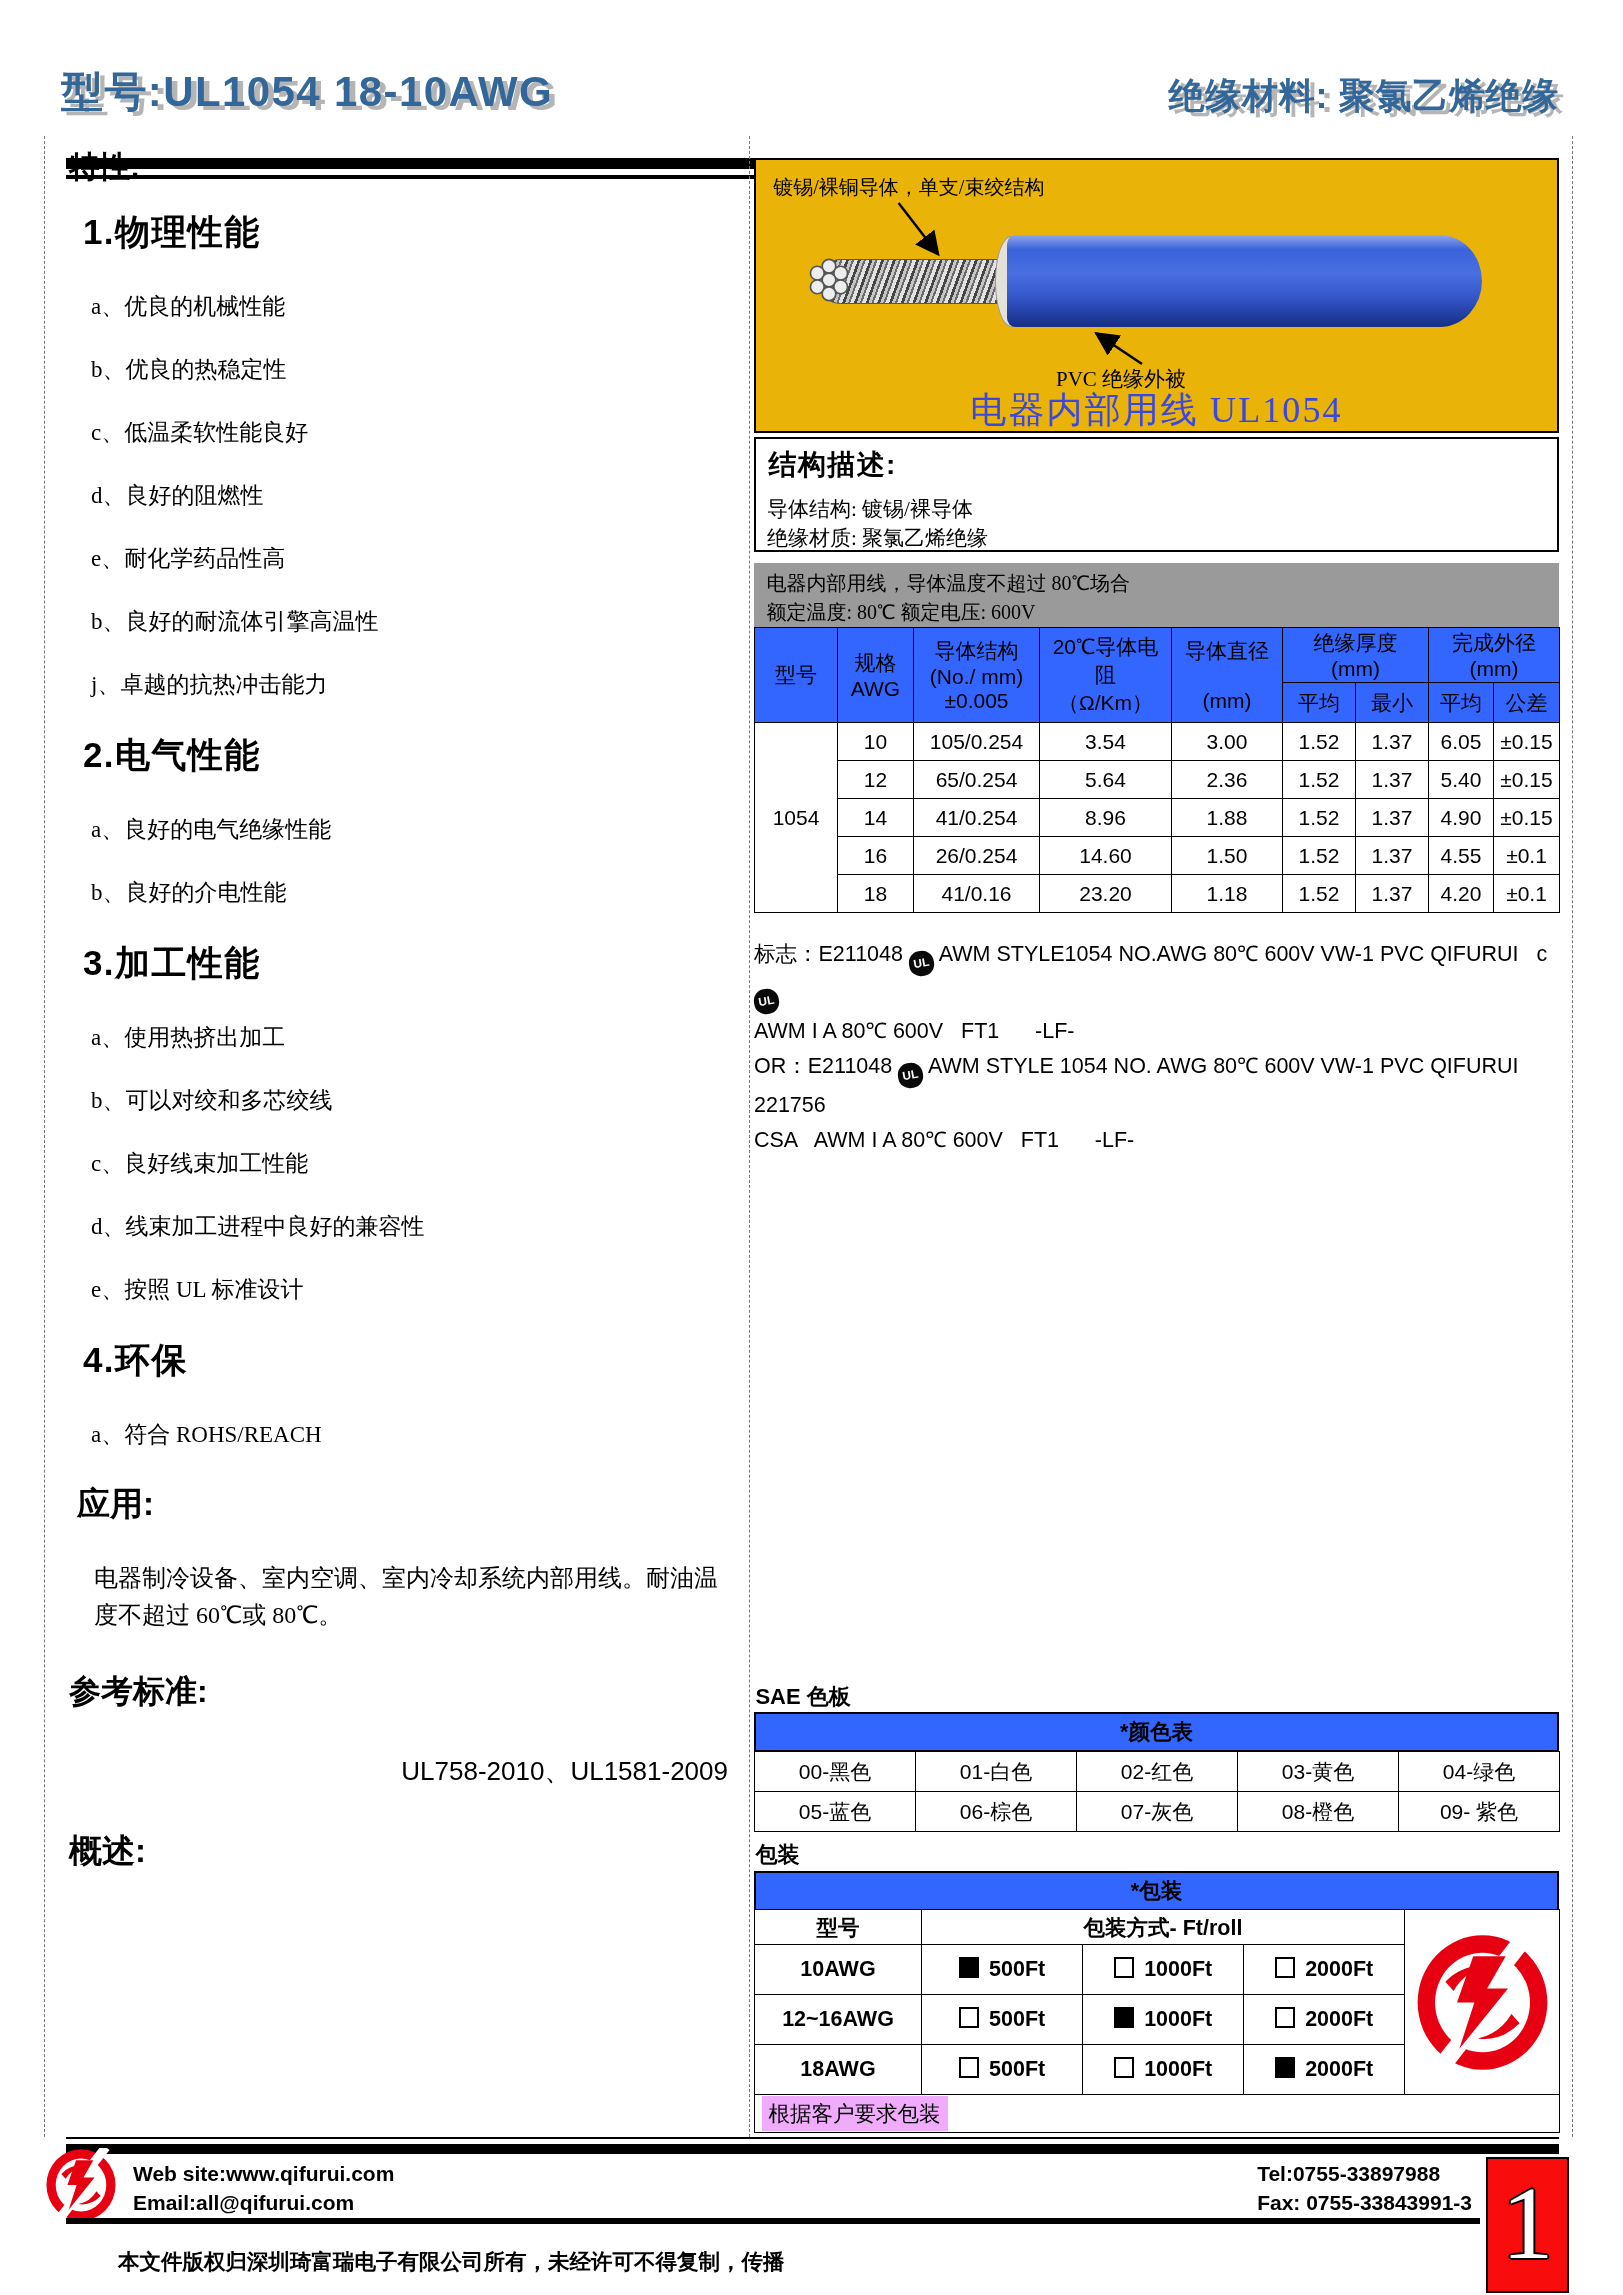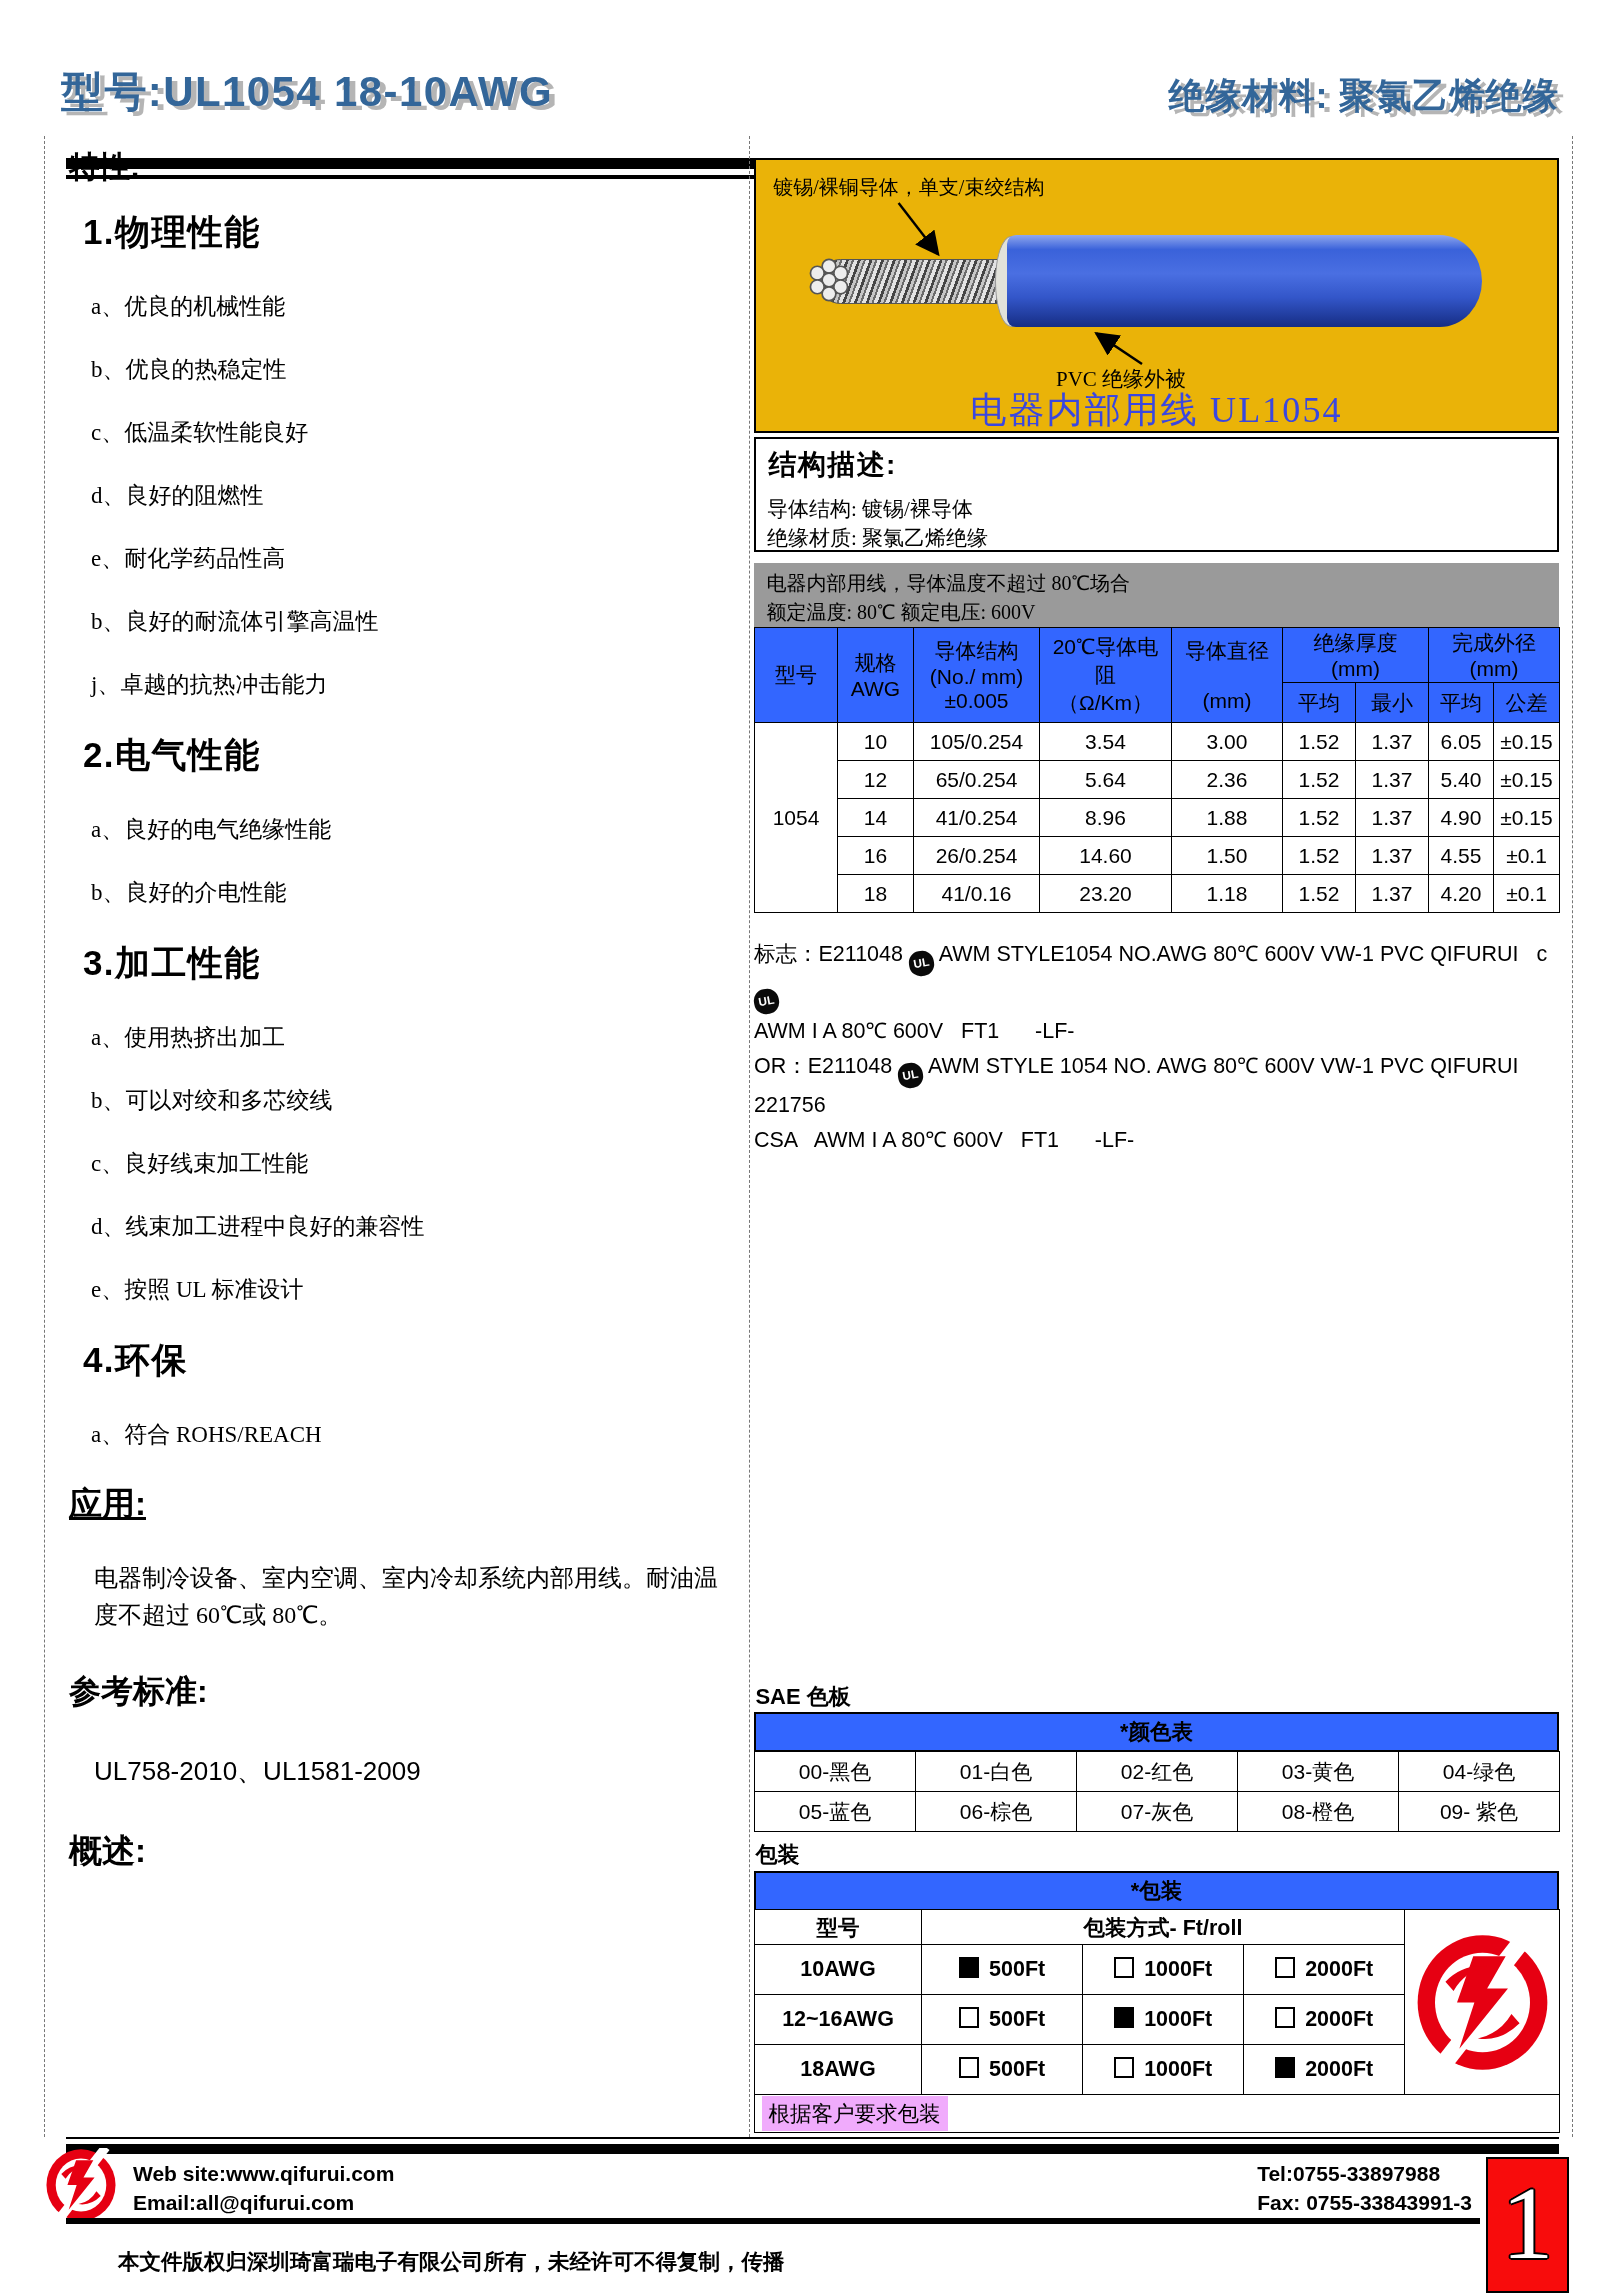--- a/index.html
+++ b/index.html
@@ -16,25 +16,25 @@
   .rule-thin{position:absolute;left:66px;right:64px;top:175px;height:3.5px;background:#000;}
 
   .vdash{position:absolute;top:136px;height:2001px;width:0;border-left:1.4px dashed #777;}
   .vdash.l{left:44px;} .vdash.m{left:749px;} .vdash.r{left:1572px;}
 
   
   .left-col{position:absolute;left:69px;top:147px;width:659px;}
   .features-title{font-size:30.5px;font-weight:bold;margin:0 0 21px 0;}
   .feat-heading{font-size:35px;font-weight:bold;margin:21px 0 35px 14px;letter-spacing:1.4px;}
   .feat-item{font-size:23px;margin:0 0 32px 22px;font-family:"Liberation Serif",serif;}
-  .app-title{font-size:33px;font-weight:bold;margin:24px 0 33px 0;text-decoration:underline;}
+  .app-title{font-size:33px;font-weight:bold;margin:24px 0 33px 8px;}
   .app-text{font-size:24px;font-family:"Liberation Serif",serif;line-height:1.55;
             margin:0 0 0 25px;width:637px;}
   .ref-title{font-size:32px;font-weight:bold;margin:36px 0 40px 0;}
-  .ref-text{font-size:26px;margin:0 0 2px 25px;}
+  .ref-text{font-size:26px;margin:0 0 2px 25px;text-align:right;}
   .ov-title{font-size:33px;font-weight:bold;margin:40px 0 0 0;}
 
   
   .right-col{position:absolute;left:754px;top:158px;width:805px;}
 
   .wire-box{position:absolute;left:0;top:0;width:801px;height:271px;border:2.1px solid #000;background:#eab308;}
   .cond-label{position:absolute;left:17.3px;top:14px;font-size:20px;font-family:"Liberation Serif",serif;}
   .pvc-label{position:absolute;left:300px;top:205px;font-size:21px;font-family:"Liberation Serif",serif;}
   .wire-caption{position:absolute;left:0;top:226px;width:100%;text-align:center;
                 font-size:36px;color:#3a47e0;font-family:"Liberation Serif",serif;letter-spacing:2.1px;}

